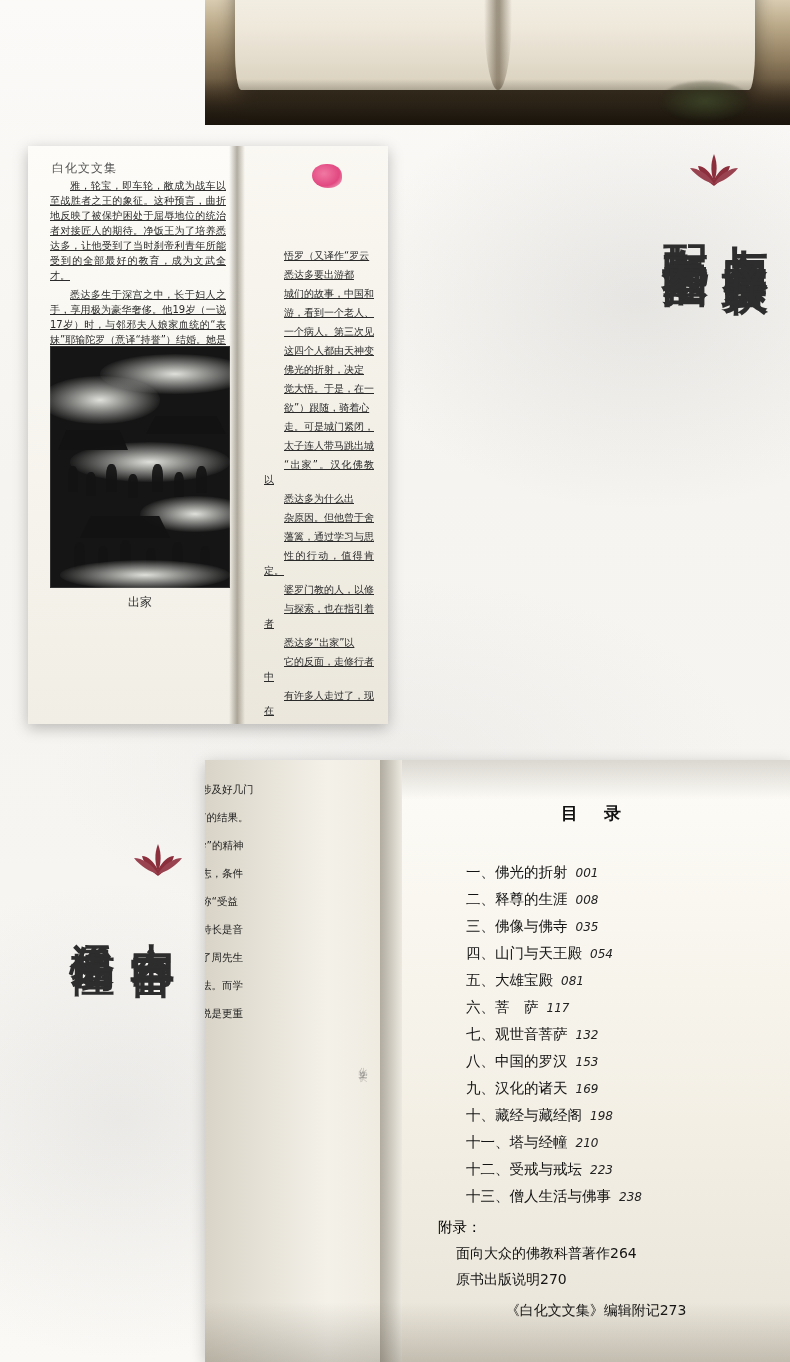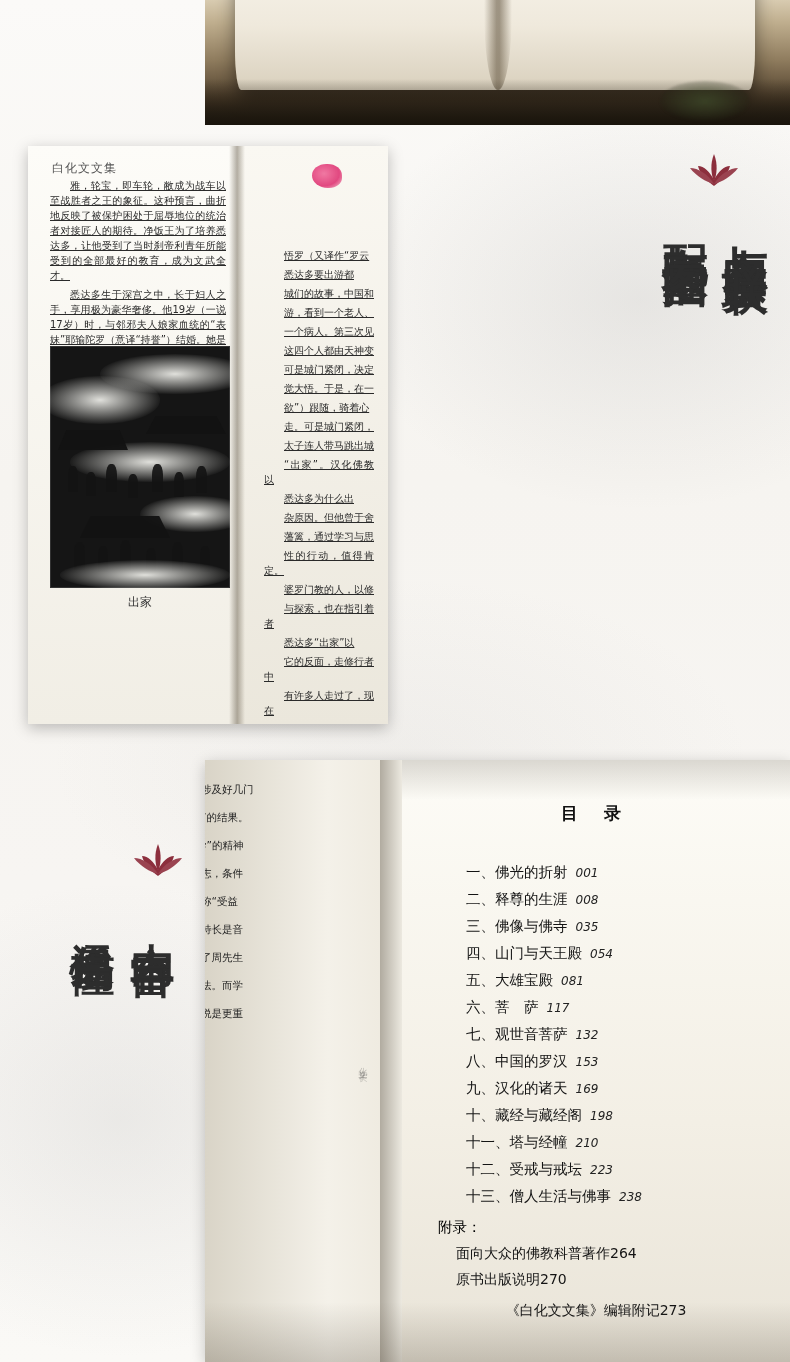--- a/index.html
+++ b/index.html
@@ -208,21 +208,21 @@
         <p>悉达多生于深宫之中，长于妇人之手，享用极为豪华奢侈。他19岁（一说17岁）时，与邻邪夫人娘家血统的“表妹”耶输陀罗（意译“持誉”）结婚。她是一位“公主”，异常美丽与贤慧，结婚时16岁。他们生了一个儿子，名叫罗</p>
       </div>
 
       <div class="sp-text sp-r-text">
         <p>悟罗（又译作“罗云</p>
         <p>悉达多要出游都</p>
         <p>城们的故事，中国和</p>
         <p>游，看到一个老人、</p>
         <p>一个病人。第三次见</p>
         <p>这四个人都由天神变</p>
-        <p>可是城门紧闭，决定</p>
+        <p>佛光的折射，决定</p>
         <p>觉大悟。于是，在一</p>
         <p>欲”）跟随，骑着心</p>
         <p>走。可是城门紧闭，</p>
         <p>太子连人带马跳出城</p>
         <p>“出家”。汉化佛教以</p>
         <p>悉达多为什么出</p>
         <p>杂原因。但他曾于舍</p>
         <p>藩篱，通过学习与思</p>
         <p>性的行动，值得肯定。</p>
         <p>婆罗门教的人，以修</p>

